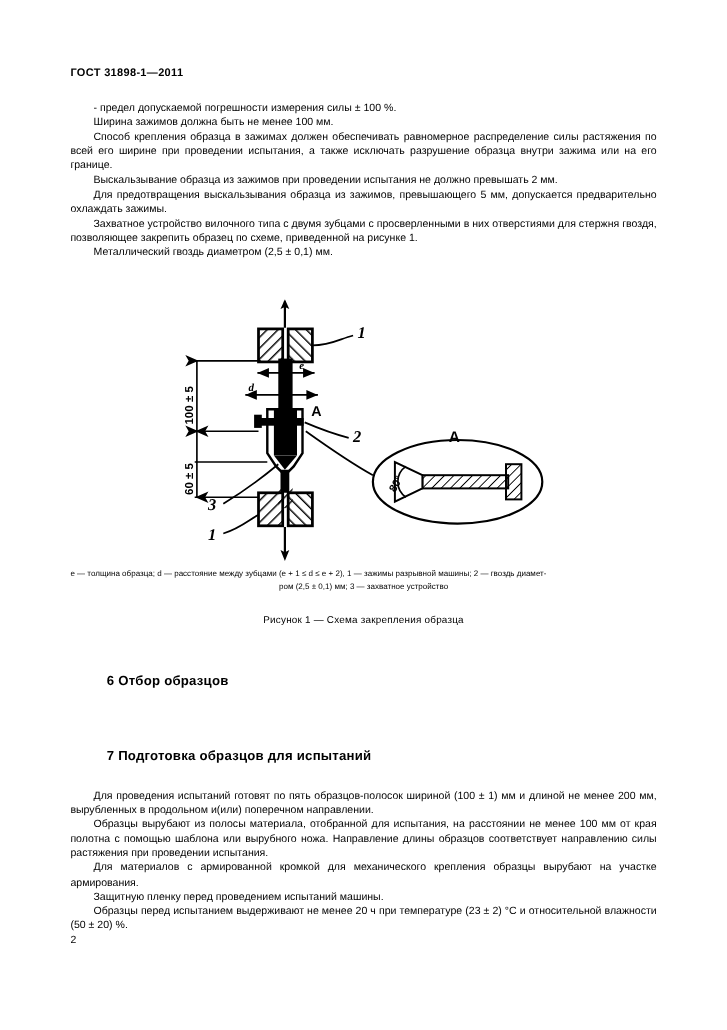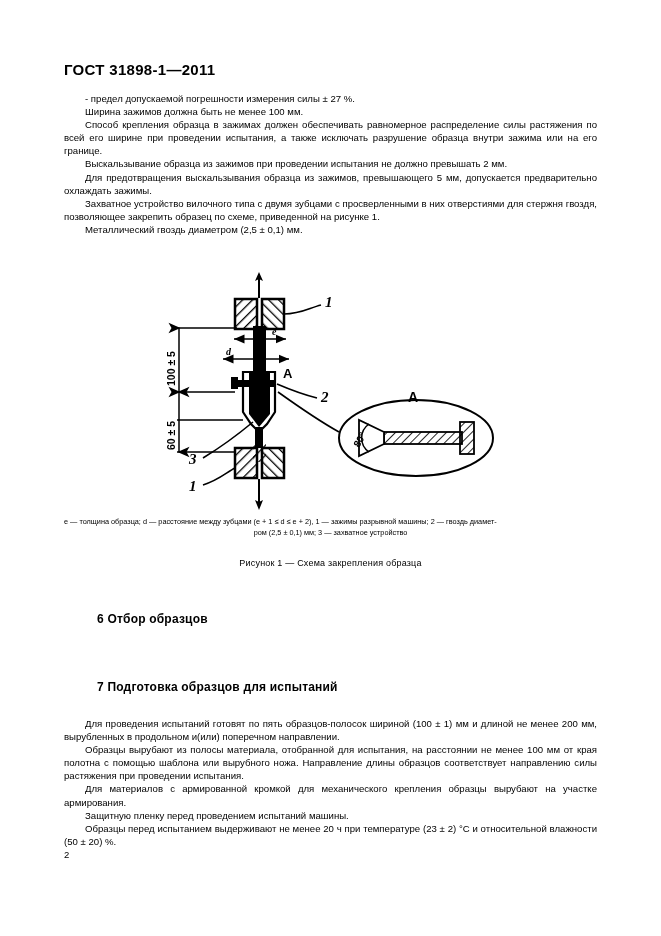--- a/index.html
+++ b/index.html
@@ -15,21 +15,21 @@
     position: relative;
     width: 661px;
     height: 936px;
     background: #ffffff;
     overflow: hidden;
   }
   .header {
     position: absolute;
     top: 61px;
     left: 64px;
-    font-size: 15px;
+    font-size: 10px;
     font-weight: bold;
     letter-spacing: 0.3px;
   }
   .content {
     position: absolute;
     left: 64px;
     top: 92px;
     width: 533px;
   }
   p.body {
@@ -105,21 +105,21 @@
   }
 </style>
 </head>
 <body>
 
 <div id="page">
 
   <div class="header">ГОСТ  31898-1—2011</div>
 
   <div class="content">
-    <p class="body dash">-  предел допускаемой погрешности измерения силы ± 27 %.</p>
+    <p class="body dash">-  предел допускаемой погрешности измерения силы ± 100 %.</p>
     <p class="body">Ширина зажимов должна быть не менее 100 мм.</p>
     <p class="body">Способ крепления образца в зажимах должен обеспечивать равномерное распределение силы растяжения по всей его ширине при проведении испытания, а также исключать разрушение образца внутри зажима или на его границе.</p>
     <p class="body">Выскальзывание образца из зажимов при проведении испытания не должно превышать 2 мм.</p>
     <p class="body">Для предотвращения выскальзывания образца из зажимов, превышающего 5 мм, допускается предварительно охлаждать зажимы.</p>
 
     <p class="body">Захватное  устройство  вилочного типа с двумя зубцами с просверленными в них отверстиями для стержня гвоздя, позволяющее закрепить образец по схеме, приведенной на рисунке 1.</p>
     <p class="body">Металлический гвоздь диаметром (2,5 ± 0,1) мм.</p>
   </div>
 
   <div class="figure-wrap">

